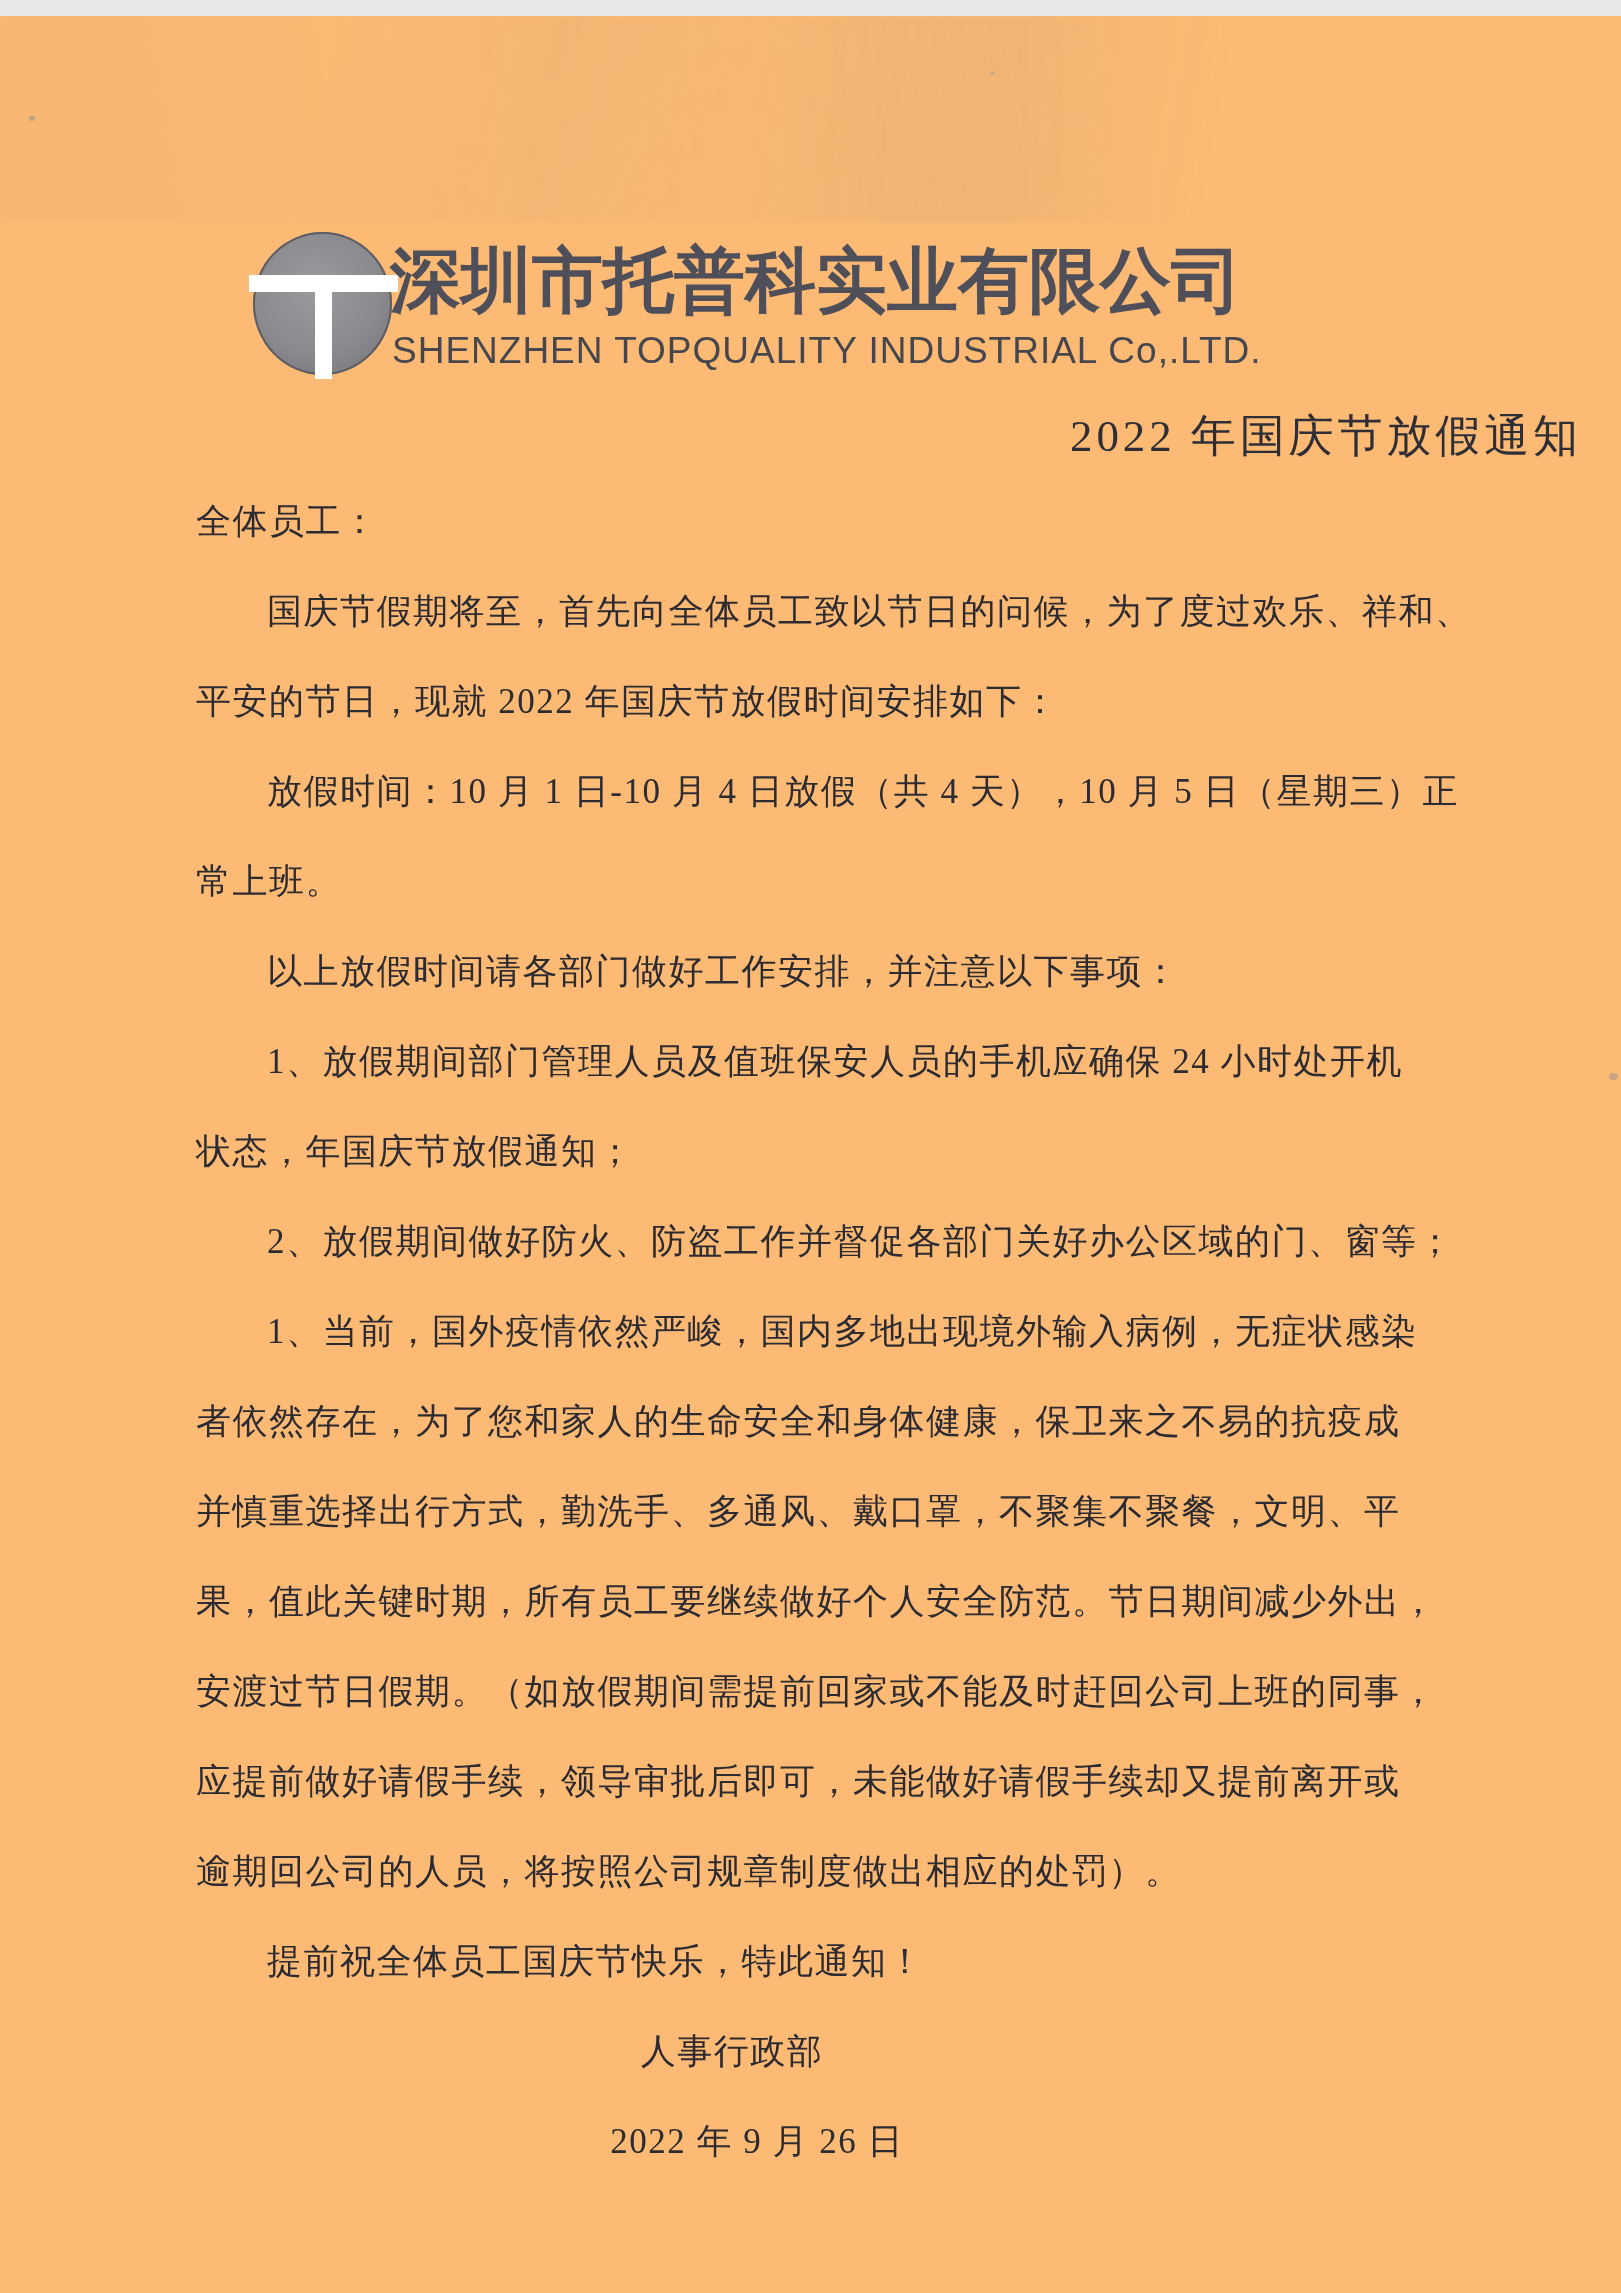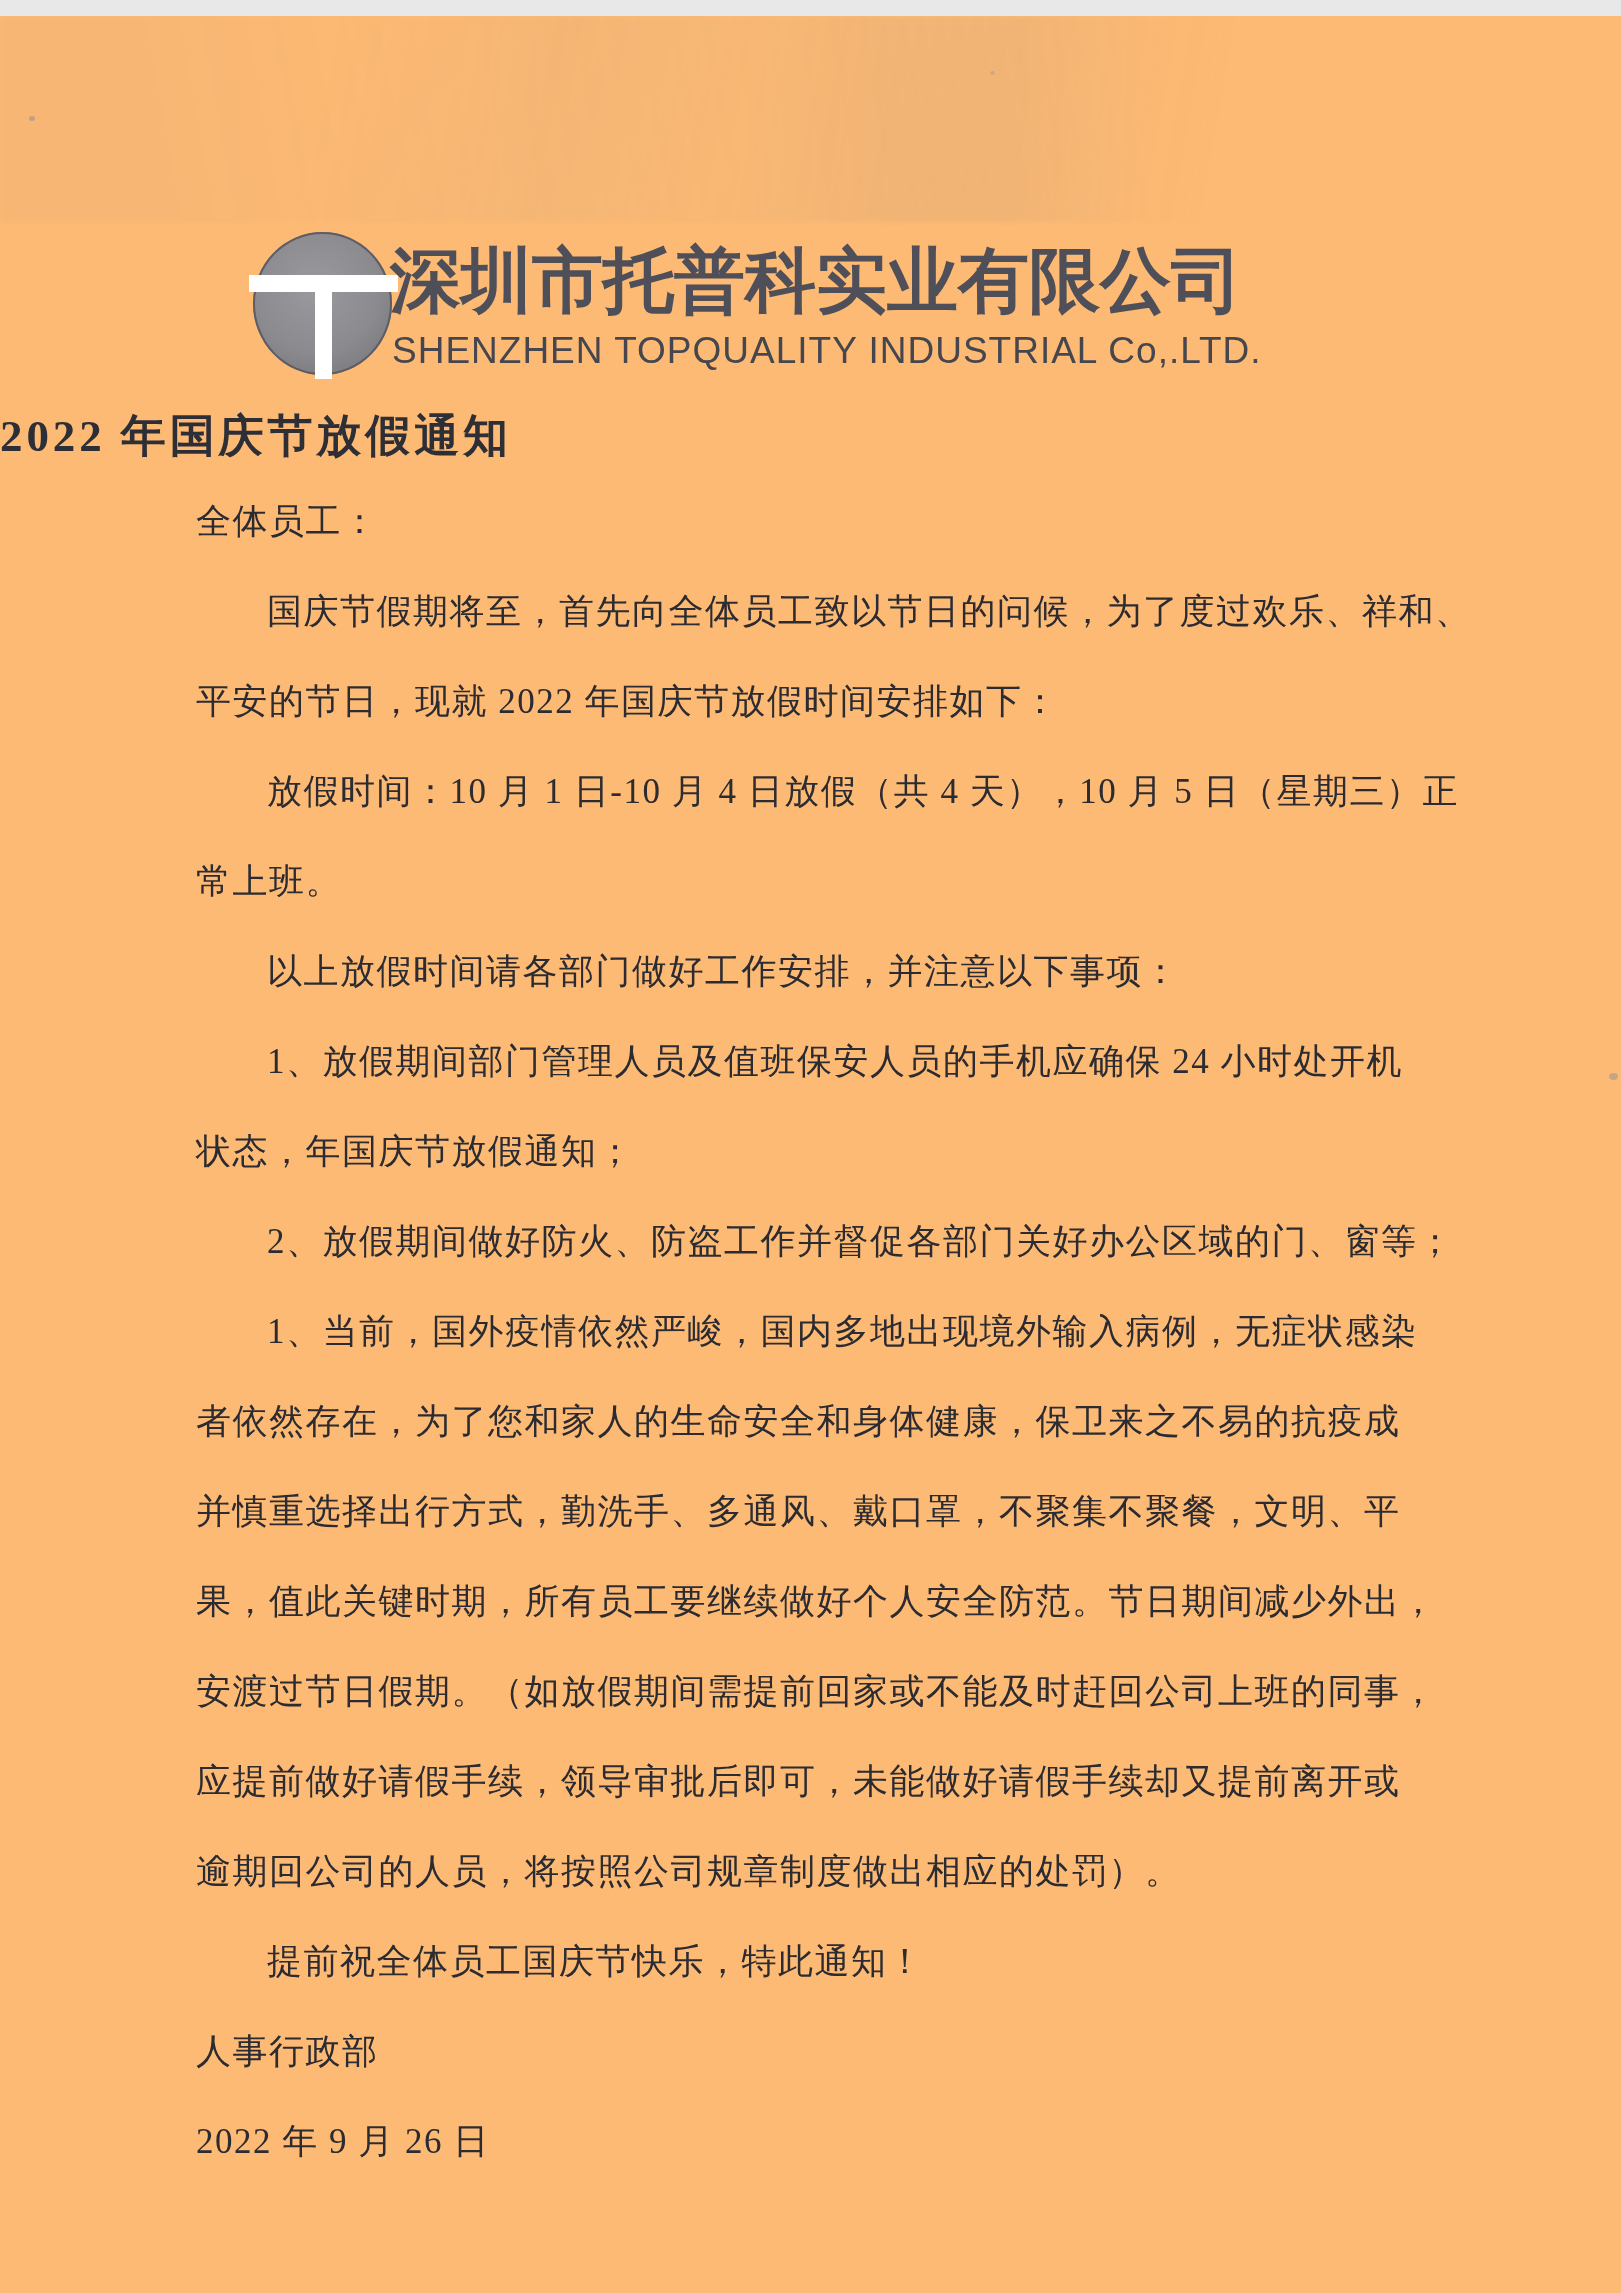--- a/index.html
+++ b/index.html
@@ -44,40 +44,40 @@
     color:#4f4f59;font-weight:600;white-space:nowrap;
   }
   .company-en{
     position:absolute;left:392px;top:314px;width:882px;
     font-family:"Liberation Sans","DejaVu Sans",sans-serif;
     font-size:37px;line-height:41px;letter-spacing:1px;
     color:#46464e;white-space:nowrap;
   }
   .notice-title{
     position:absolute;left:0;top:390px;width:1582px;
-    text-align:left;
-    font-size:45px;font-weight:bold;letter-spacing:3.9px;
+    text-align:right;
+    font-size:45px;font-weight:normal;letter-spacing:3.9px;
     color:#2e2e36;
   }
 
   
   .body-text{
     position:absolute;left:196px;top:478px;width:1268px;
     font-size:35px;letter-spacing:1.5px;
   }
   .line{
     line-height:55px;
     margin-bottom:35px;
     white-space:nowrap;
   }
   .line.indent{padding-left:71px;}
   .line.gap-before{margin-top:27.4px;}
   .sig{
     line-height:55px;margin-bottom:35px;
-    text-align:left;white-space:nowrap;
+    text-align:center;white-space:nowrap;
   }
   .sig.dept{padding-right:196px;}
   .sig.date{padding-right:146px;margin-top:2px;}
 </style>
 </head>
 <body>
 
 <div class="page">
 
   <div class="scan-noise"></div>

